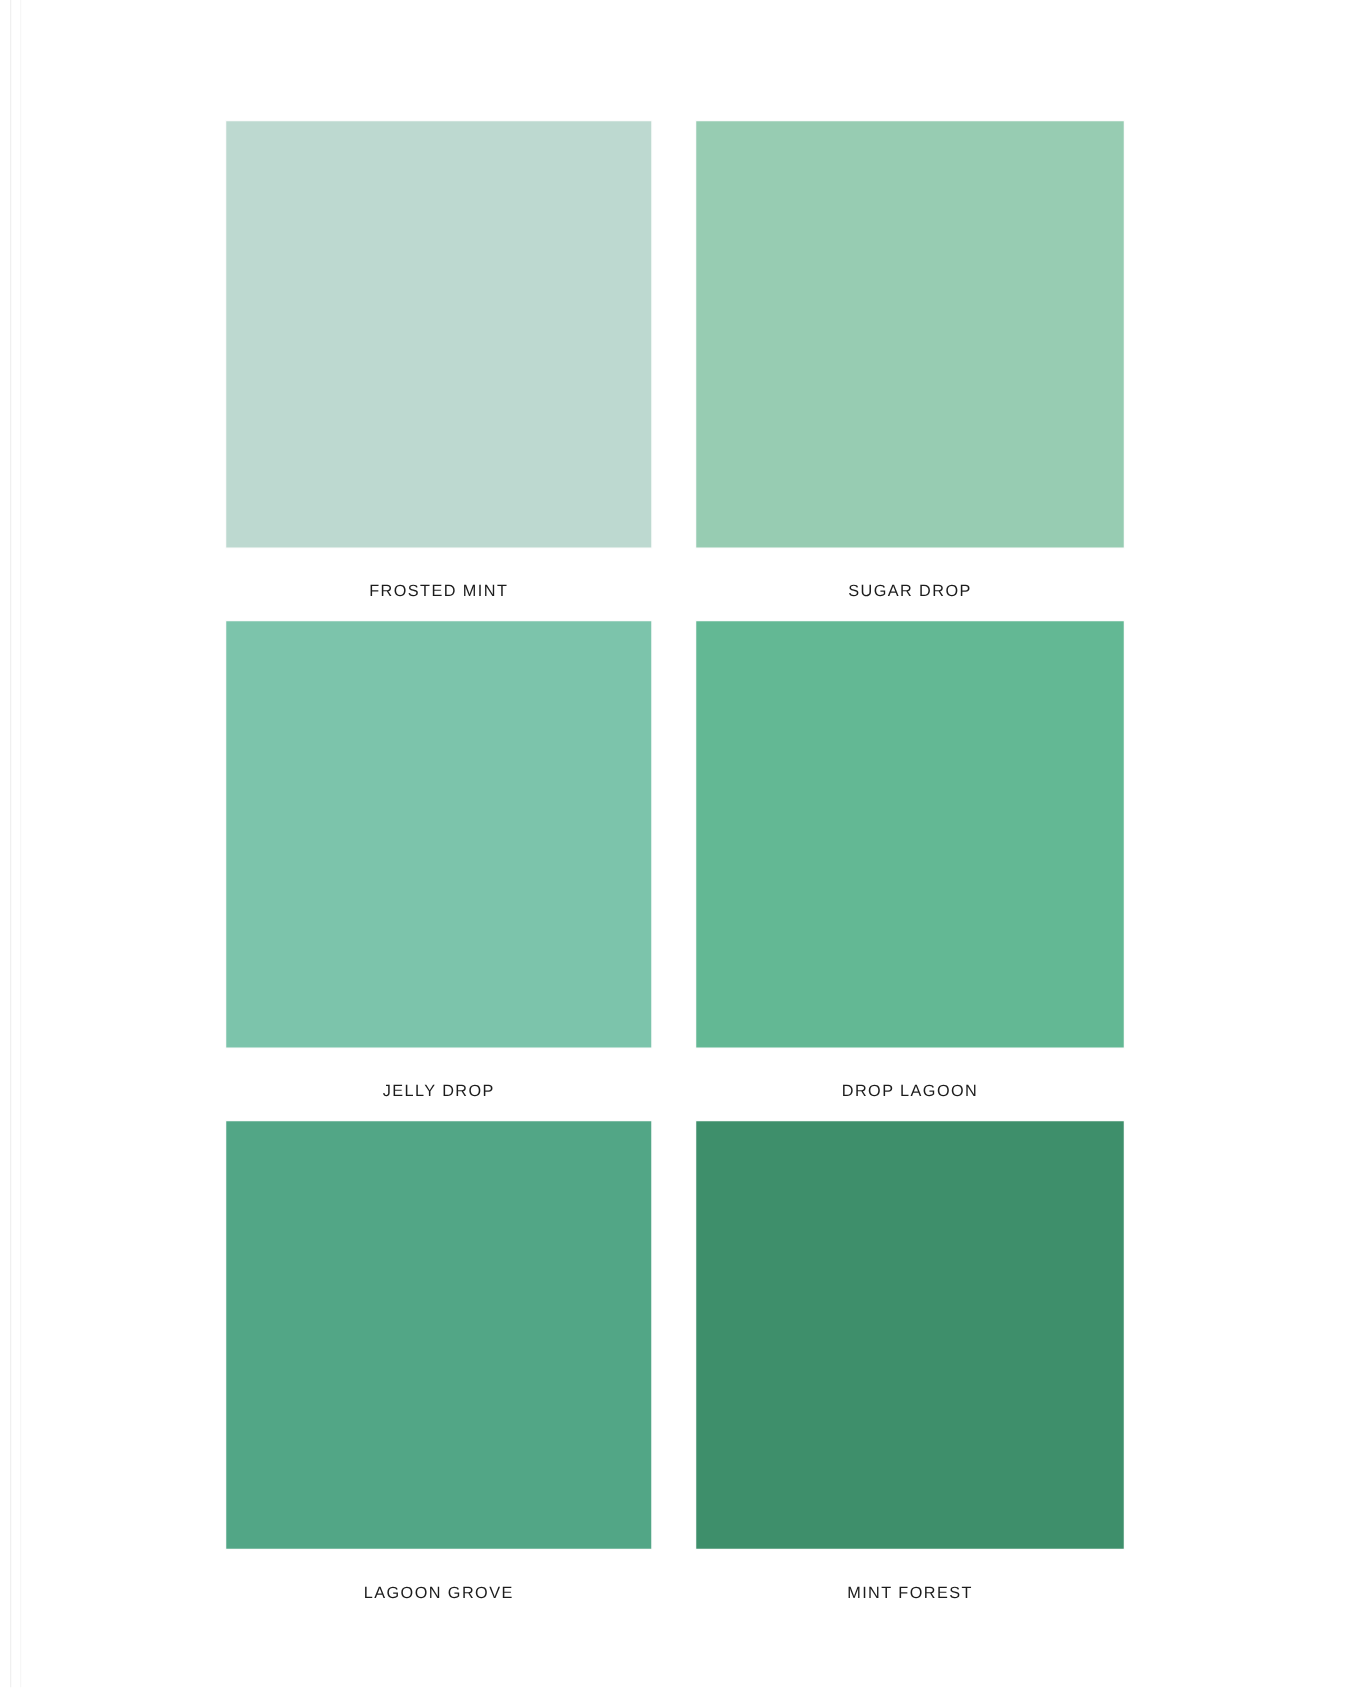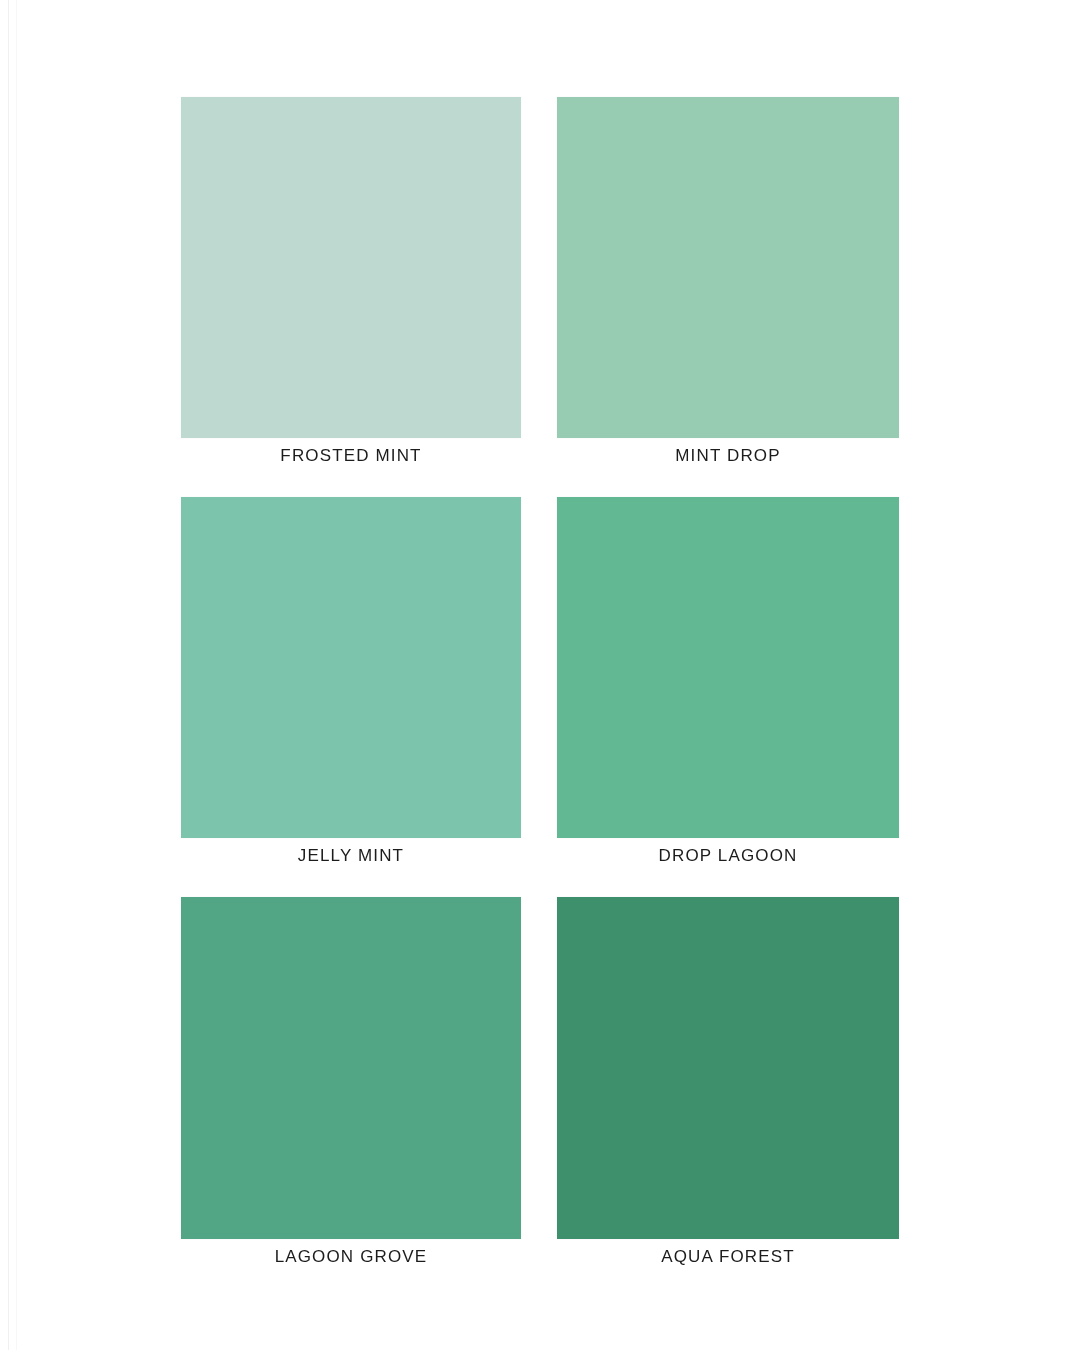--- a/index.html
+++ b/index.html
@@ -54,24 +54,24 @@
     height: 100%;
     display: block;
     box-shadow: 0 0 0 1px rgba(0,0,0,0.012);
   }
 
   .swatch-label {
     position: absolute;
     left: 0;
     right: 0;
     top: 100%;
-    margin-top: 7px;
+    margin-top: 24px;
     text-align: center;
     font-family: "Liberation Sans", sans-serif;
-    font-size: 17px;
+    font-size: 13px;
     line-height: 22px;
     font-weight: 400;
     letter-spacing: 1.15px;
     color: #1c1c1c;
     white-space: nowrap;
   }
 </style>
 </head>
 <body style="background: rgb(255, 255, 255);">
 
@@ -80,36 +80,36 @@
 
 <main class="palette-sheet">
 
   <div class="swatch-cell">
     <div class="swatch-chip" style="background-color: rgb(189, 217, 208);"></div>
     <div class="swatch-label" style="color: rgb(28, 28, 28);">FROSTED MINT</div>
   </div>
 
   <div class="swatch-cell">
     <div class="swatch-chip" style="background-color: rgb(151, 204, 178);"></div>
-    <div class="swatch-label" style="color: rgb(28, 28, 28);">MINT DROP</div>
+    <div class="swatch-label" style="color: rgb(28, 28, 28);">SUGAR DROP</div>
   </div>
 
   <div class="swatch-cell">
     <div class="swatch-chip" style="background-color: rgb(124, 196, 171);"></div>
-    <div class="swatch-label" style="color: rgb(28, 28, 28);">JELLY MINT</div>
+    <div class="swatch-label" style="color: rgb(28, 28, 28);">JELLY DROP</div>
   </div>
 
   <div class="swatch-cell">
     <div class="swatch-chip" style="background-color: rgb(99, 184, 148);"></div>
     <div class="swatch-label" style="color: rgb(28, 28, 28);">DROP LAGOON</div>
   </div>
 
   <div class="swatch-cell">
     <div class="swatch-chip" style="background-color: rgb(82, 166, 134);"></div>
     <div class="swatch-label" style="color: rgb(28, 28, 28);">LAGOON GROVE</div>
   </div>
 
   <div class="swatch-cell">
     <div class="swatch-chip" style="background-color: rgb(62, 143, 107);"></div>
-    <div class="swatch-label" style="color: rgb(28, 28, 28);">AQUA FOREST</div>
+    <div class="swatch-label" style="color: rgb(28, 28, 28);">MINT FOREST</div>
   </div>
 
 </main>
 
 </body></html>

